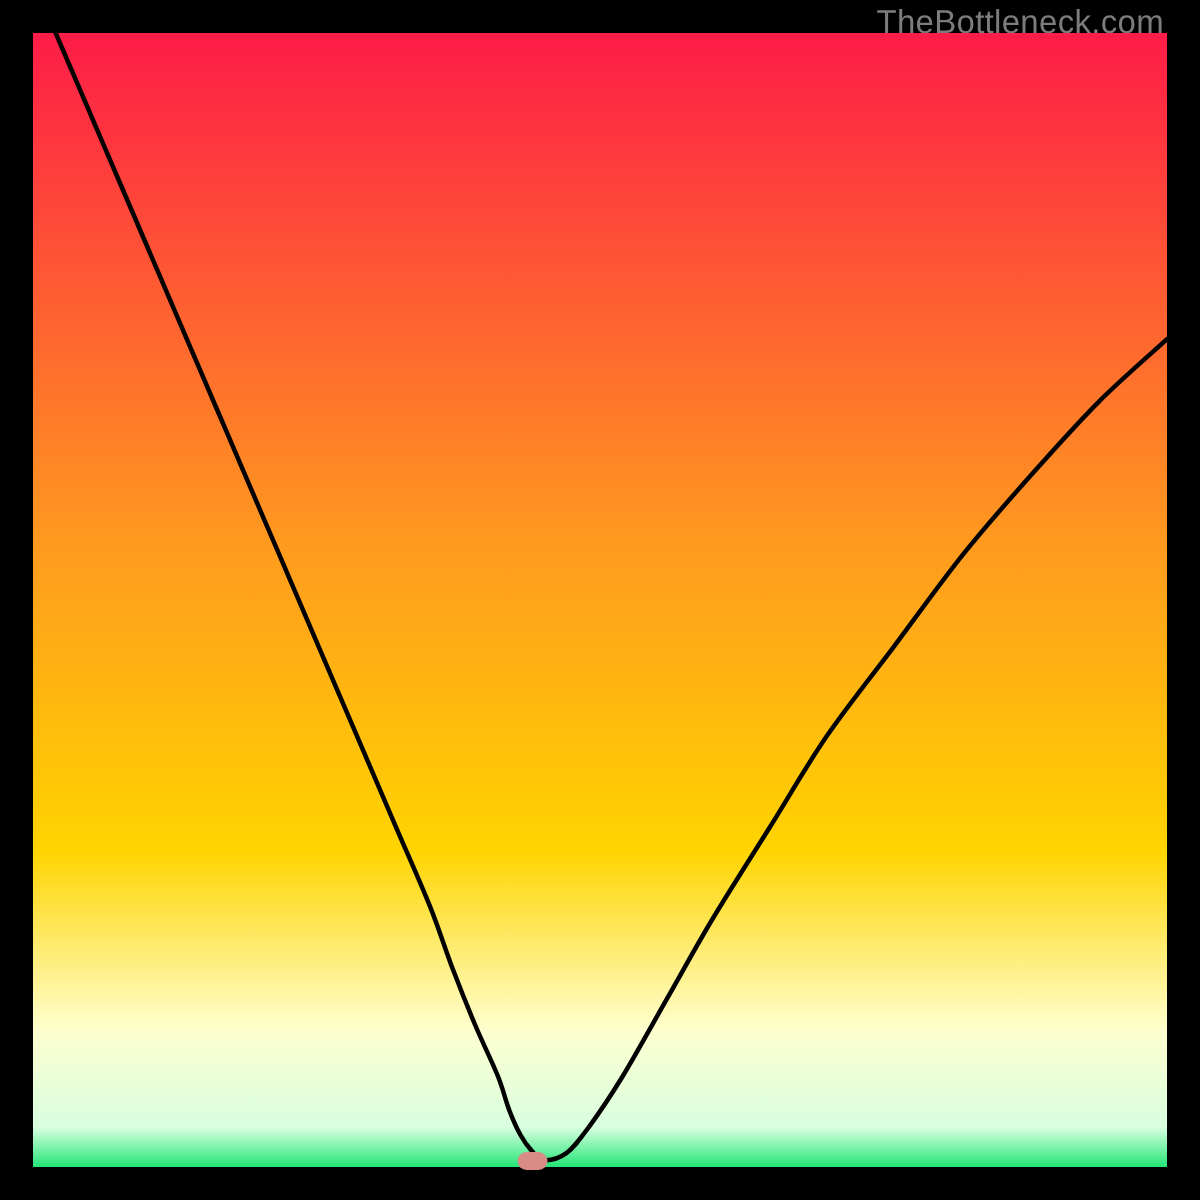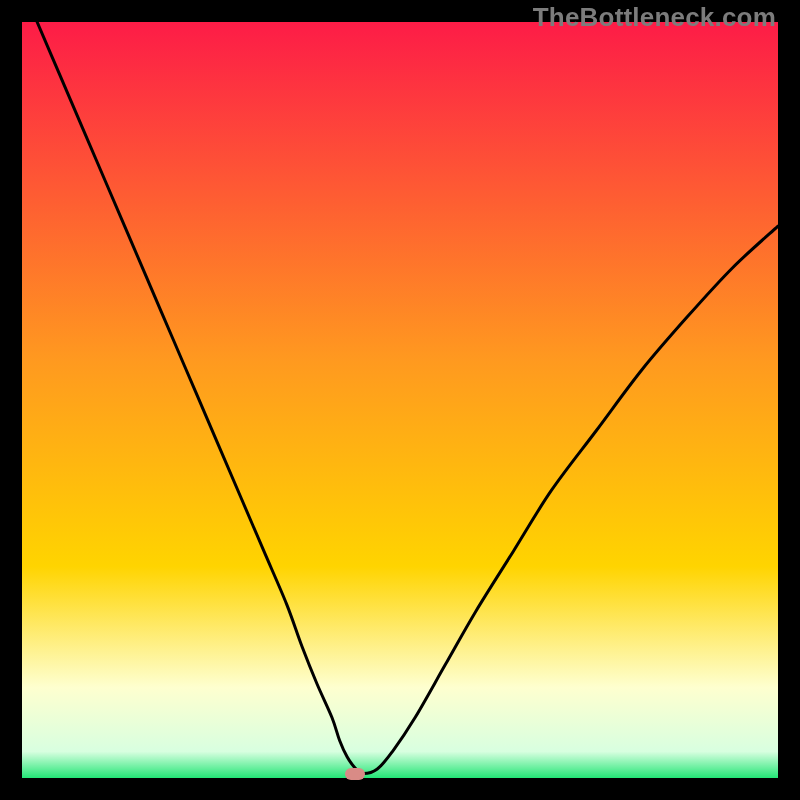--- a/index.html
+++ b/index.html
@@ -24,23 +24,23 @@
     left: 0;
     top: 0;
     width: 756px;
     height: 756px;
   }
   .watermark {
     position: absolute;
     top: 2px;
     right: 24px;
     color: #7c7c7c;
-    font-size: 26px;
+    font-size: 22px;
     letter-spacing: 0.2px;
-    font-weight: 700;
+    font-weight: 400;
   }
   .marker {
     position: absolute;
     width: 20px;
     height: 12px;
     border-radius: 6px;
     background: #d98b86;
     transform: translate(-50%, -50%);
   }
 </style>

